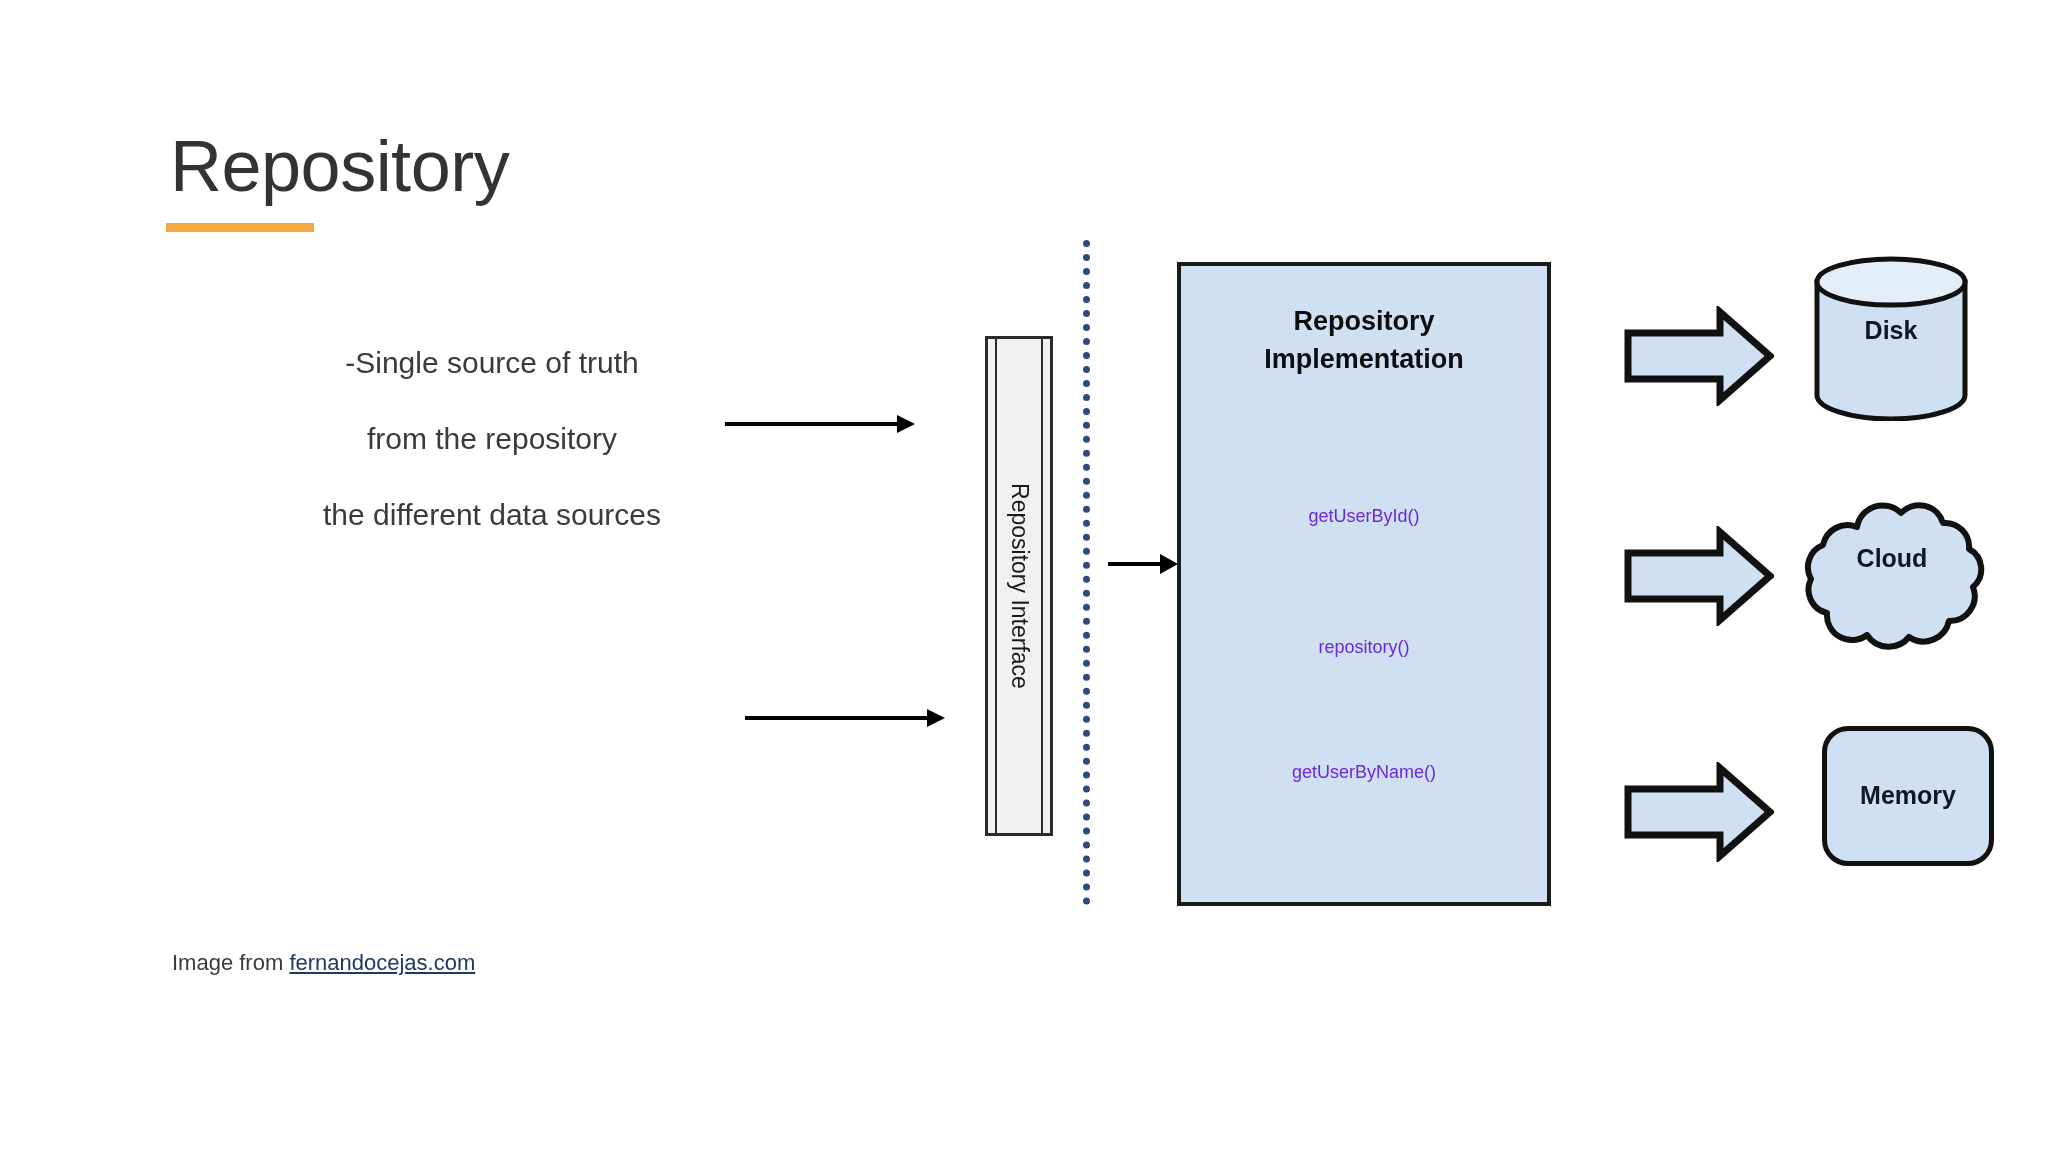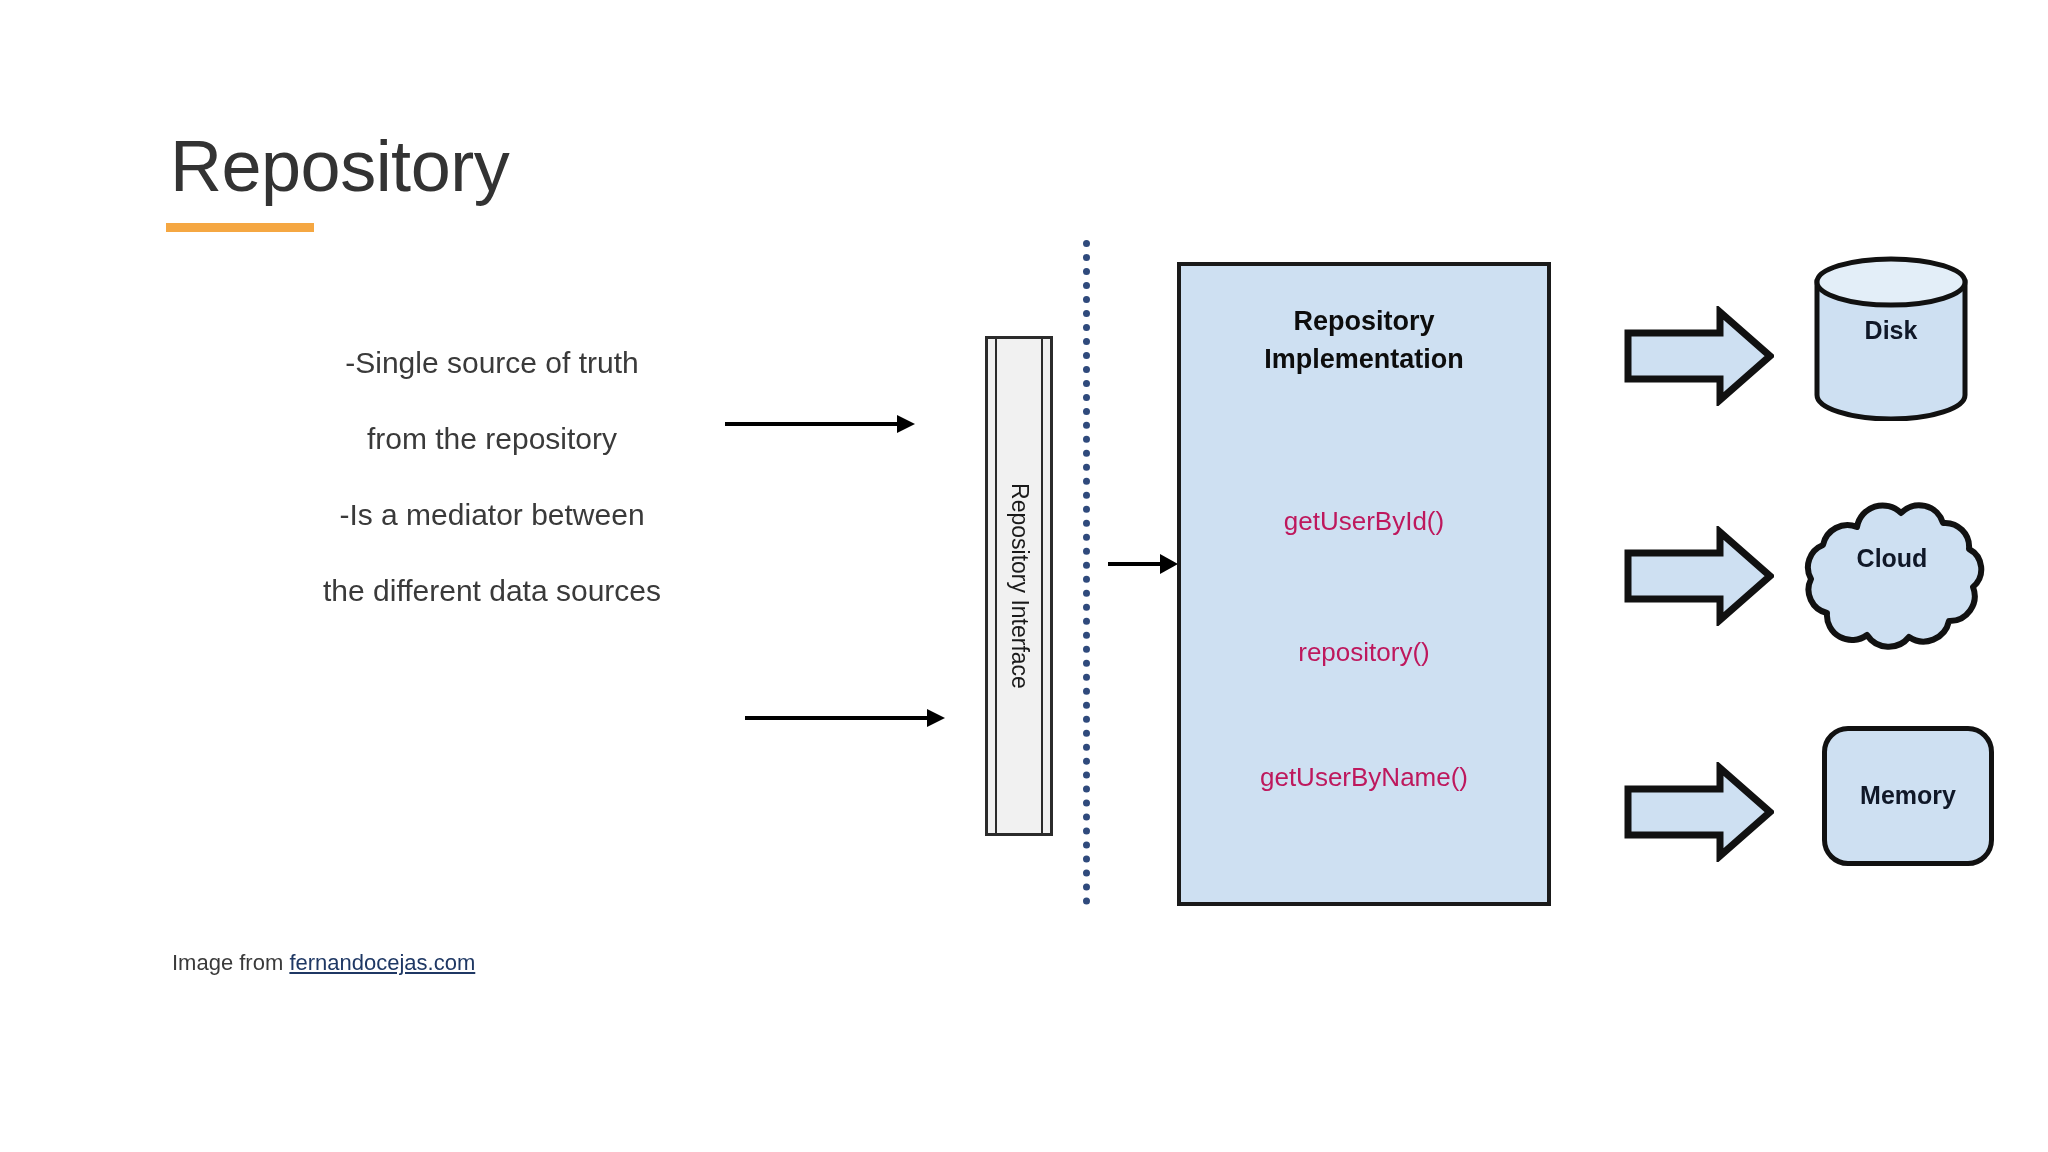--- a/index.html
+++ b/index.html
@@ -146,22 +146,22 @@
     font-size: 27px;
     font-weight: bold;
     color: #0d0d0d;
     line-height: 38px;
   }
   .impl-method {
     position: absolute;
     left: 0;
     right: 0;
     text-align: center;
-    font-size: 26px;
-    color: #be185d;
+    font-size: 18px;
+    color: #6d28d9;
   }
   #impl-method-0 { top: 240px; }
   #impl-method-1 { top: 371px; }
   #impl-method-2 { top: 496px; }
 
   
   .block-arrow { position: absolute; }
 
   
   .ds-label {
@@ -207,21 +207,20 @@
 </style>
 </head>
 <body>
 
 <div id="slide-title">Repository</div>
 <div id="title-underline"></div>
 
 <div id="bullet-list">
   <div class="bullet-line">-Single source of truth</div>
   <div class="bullet-line">from the repository</div>
-  <div class="bullet-line">-Is a mediator between</div>
   <div class="bullet-line">the different data sources</div>
 </div>
 
 <div id="credit-line"><span>Image from </span><a id="credit-link" href="#">fernandocejas.com</a></div>
 
 <div id="diagram">
 
   <svg class="thin-arrow" style="left:725px; top:412px; width:190px;" viewBox="0 0 190 24">
     <line x1="0" y1="12" x2="172" y2="12" stroke="#000" stroke-width="4"></line>
     <polygon points="172,3 190,12 172,21" fill="#000"></polygon>

